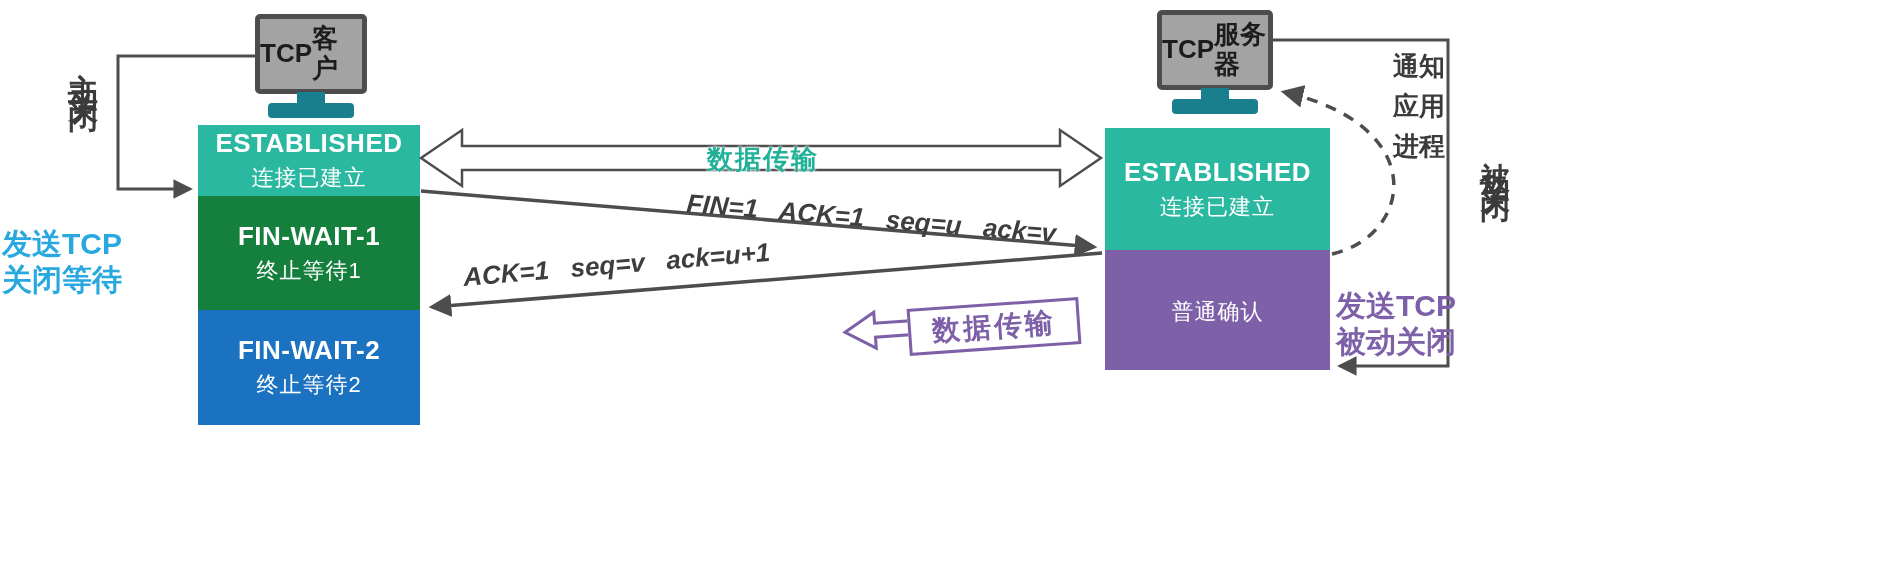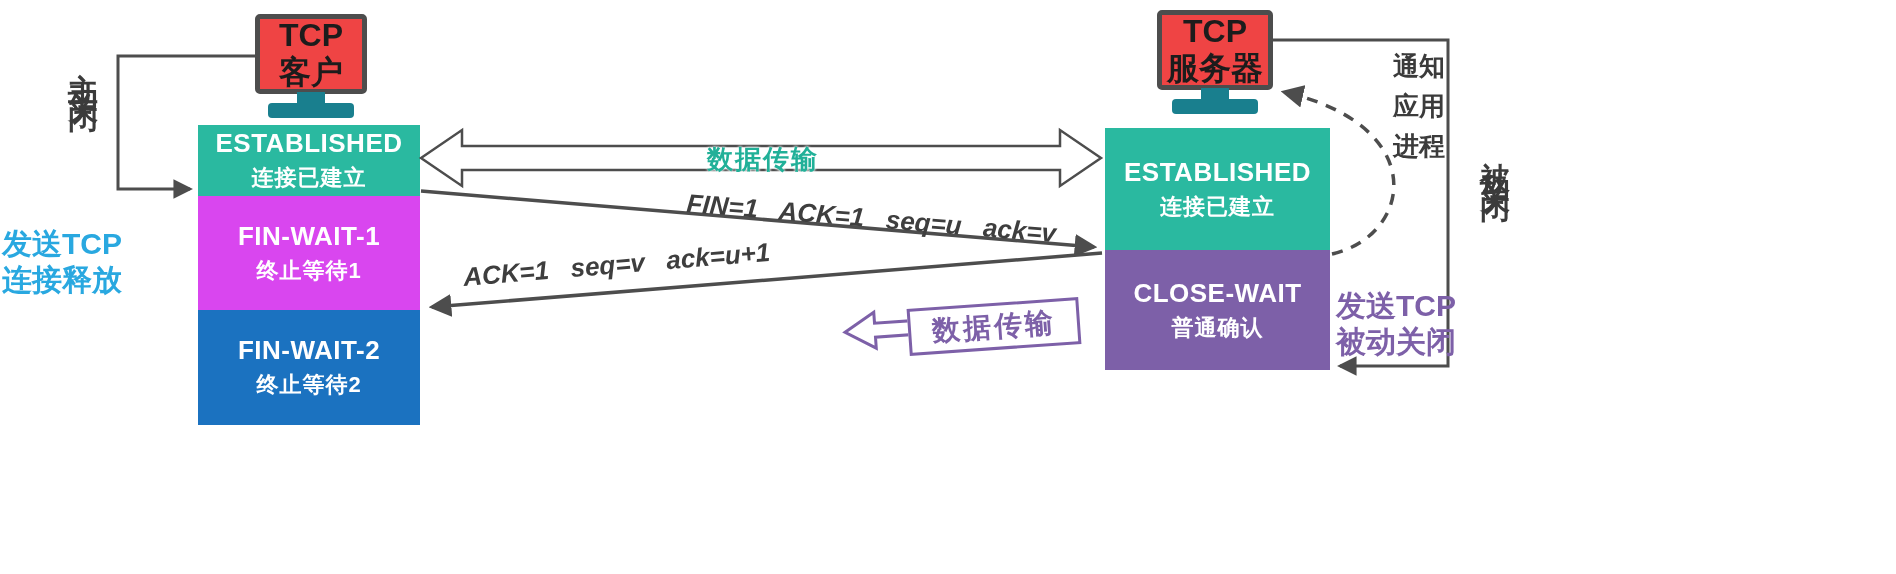--- a/index.html
+++ b/index.html
@@ -6,30 +6,30 @@
   * { margin:0; padding:0; box-sizing:border-box; }
   body { background:#fff; font-family:"Liberation Sans","DejaVu Sans",sans-serif; }
   .canvas { position:relative; width:1896px; height:574px; background:#fff; overflow:hidden; }
   .wires { position:absolute; left:0; top:0; z-index:5; pointer-events:none; }
   .wire { fill:none; stroke:#4d4d4d; stroke-width:3; }
   .wire.thick { stroke-width:3.5; }
   .wire.dashed { stroke-dasharray:11 9; stroke-width:3.5; }
   .dbl { fill:#ffffff; stroke:#4d4d4d; stroke-width:2.5; }
   .parrow { fill:#ffffff; stroke:#7d60a8; stroke-width:3; }
 
-  .monitor { position:absolute; background:#ef4444; border:5px solid #4d4d4d; border-radius:5px;
-             display:flex; flex-direction:column; align-items:center; justify-content:center;
-             font-weight:bold; font-size:32px; color:#1c1c1c; line-height:1.15; z-index:2; }
+  .monitor { position:absolute; background:#a3a3a3; border:5px solid #4d4d4d; border-radius:5px;
+             display:flex; flex-direction:row; align-items:center; justify-content:center;
+             font-weight:bold; font-size:26px; color:#1c1c1c; line-height:1.15; z-index:2; }
   .neck { position:absolute; background:#197f8e; z-index:2; }
   .mbase { position:absolute; background:#197f8e; border-radius:4px; z-index:2; }
 
   .state { position:absolute; display:flex; flex-direction:column; align-items:center; justify-content:center;
            color:#fff; z-index:3; }
   .state .en { font-weight:bold; font-size:26px; letter-spacing:0.5px; }
-  .state .zh { font-weight:bold; font-size:22px; margin-top:4px; letter-spacing:1px; }
+  .state .zh { font-weight:normal; font-size:22px; margin-top:4px; letter-spacing:1px; }
 
   .vtext { position:absolute; writing-mode:vertical-lr; text-orientation:upright;
            font-weight:bold; font-size:30px; color:#3b3b3b; letter-spacing:10px; z-index:4; }
   .bigzh { position:absolute; font-weight:bold; font-size:30px; line-height:1.2; z-index:6;margin-top:28px; }
   .blue  { color:#29a8e0; }
   .purple{ color:#7d60a8; }
 
   .seg-label { position:absolute; font-style:italic; font-weight:bold; font-size:26px; color:#3e3e3e;
                white-space:pre; z-index:6; transform-origin:left top; }
   .dt-top { position:absolute; font-weight:bold; font-size:26px; color:#21b098; letter-spacing:2px;
@@ -54,42 +54,41 @@
   <div class="monitor" style="left:1157px; top:10px; width:116px; height:80px;">
     <span>TCP</span>
     <span>服务器</span>
   </div>
   <div class="neck" style="left:1201px; top:88px; width:28px; height:12px;"></div>
   <div class="mbase" style="left:1172px; top:99px; width:86px; height:15px;"></div>
 
   <div class="vtext" style="left:62px; top:48px;">主动关闭</div>
   <div class="bigzh blue" style="left:2px; top:198px;">
     <div>发送TCP</div>
-    <div>连接释放</div>
+    <div>关闭等待</div>
   </div>
 
   <div class="state" style="left: 198px; top: 125px; width: 222px; height: 71px; background-color: rgb(42, 185, 160);">
     <div class="en">ESTABLISHED</div>
     <div class="zh">连接已建立</div>
   </div>
-  <div class="state" style="left: 198px; top: 196px; width: 222px; height: 114px; background-color: #d946ef;">
+  <div class="state" style="left: 198px; top: 196px; width: 222px; height: 114px; background-color: #15803d;">
     <div class="en">FIN-WAIT-1</div>
     <div class="zh">终止等待1</div>
   </div>
   <div class="state" style="left: 198px; top: 310px; width: 222px; height: 115px; background-color: rgb(27, 114, 192);">
     <div class="en">FIN-WAIT-2</div>
     <div class="zh">终止等待2</div>
   </div>
 
   <div class="state" style="left: 1105px; top: 128px; width: 225px; height: 122px; background-color: rgb(42, 185, 160);">
     <div class="en">ESTABLISHED</div>
     <div class="zh">连接已建立</div>
   </div>
   <div class="state" style="left: 1105px; top: 250px; width: 225px; height: 120px; background-color: rgb(125, 96, 168);">
-    <div class="en">CLOSE-WAIT</div>
     <div class="zh">普通确认</div>
   </div>
 
   <div class="notify" style="left:1386px; top:46px;">
     <div>通知</div>
     <div>应用</div>
     <div>进程</div>
   </div>
   <div class="vtext" style="left:1474px; top:138px;">被动关闭</div>
   <div class="bigzh purple" style="left:1336px; top:260px;">

